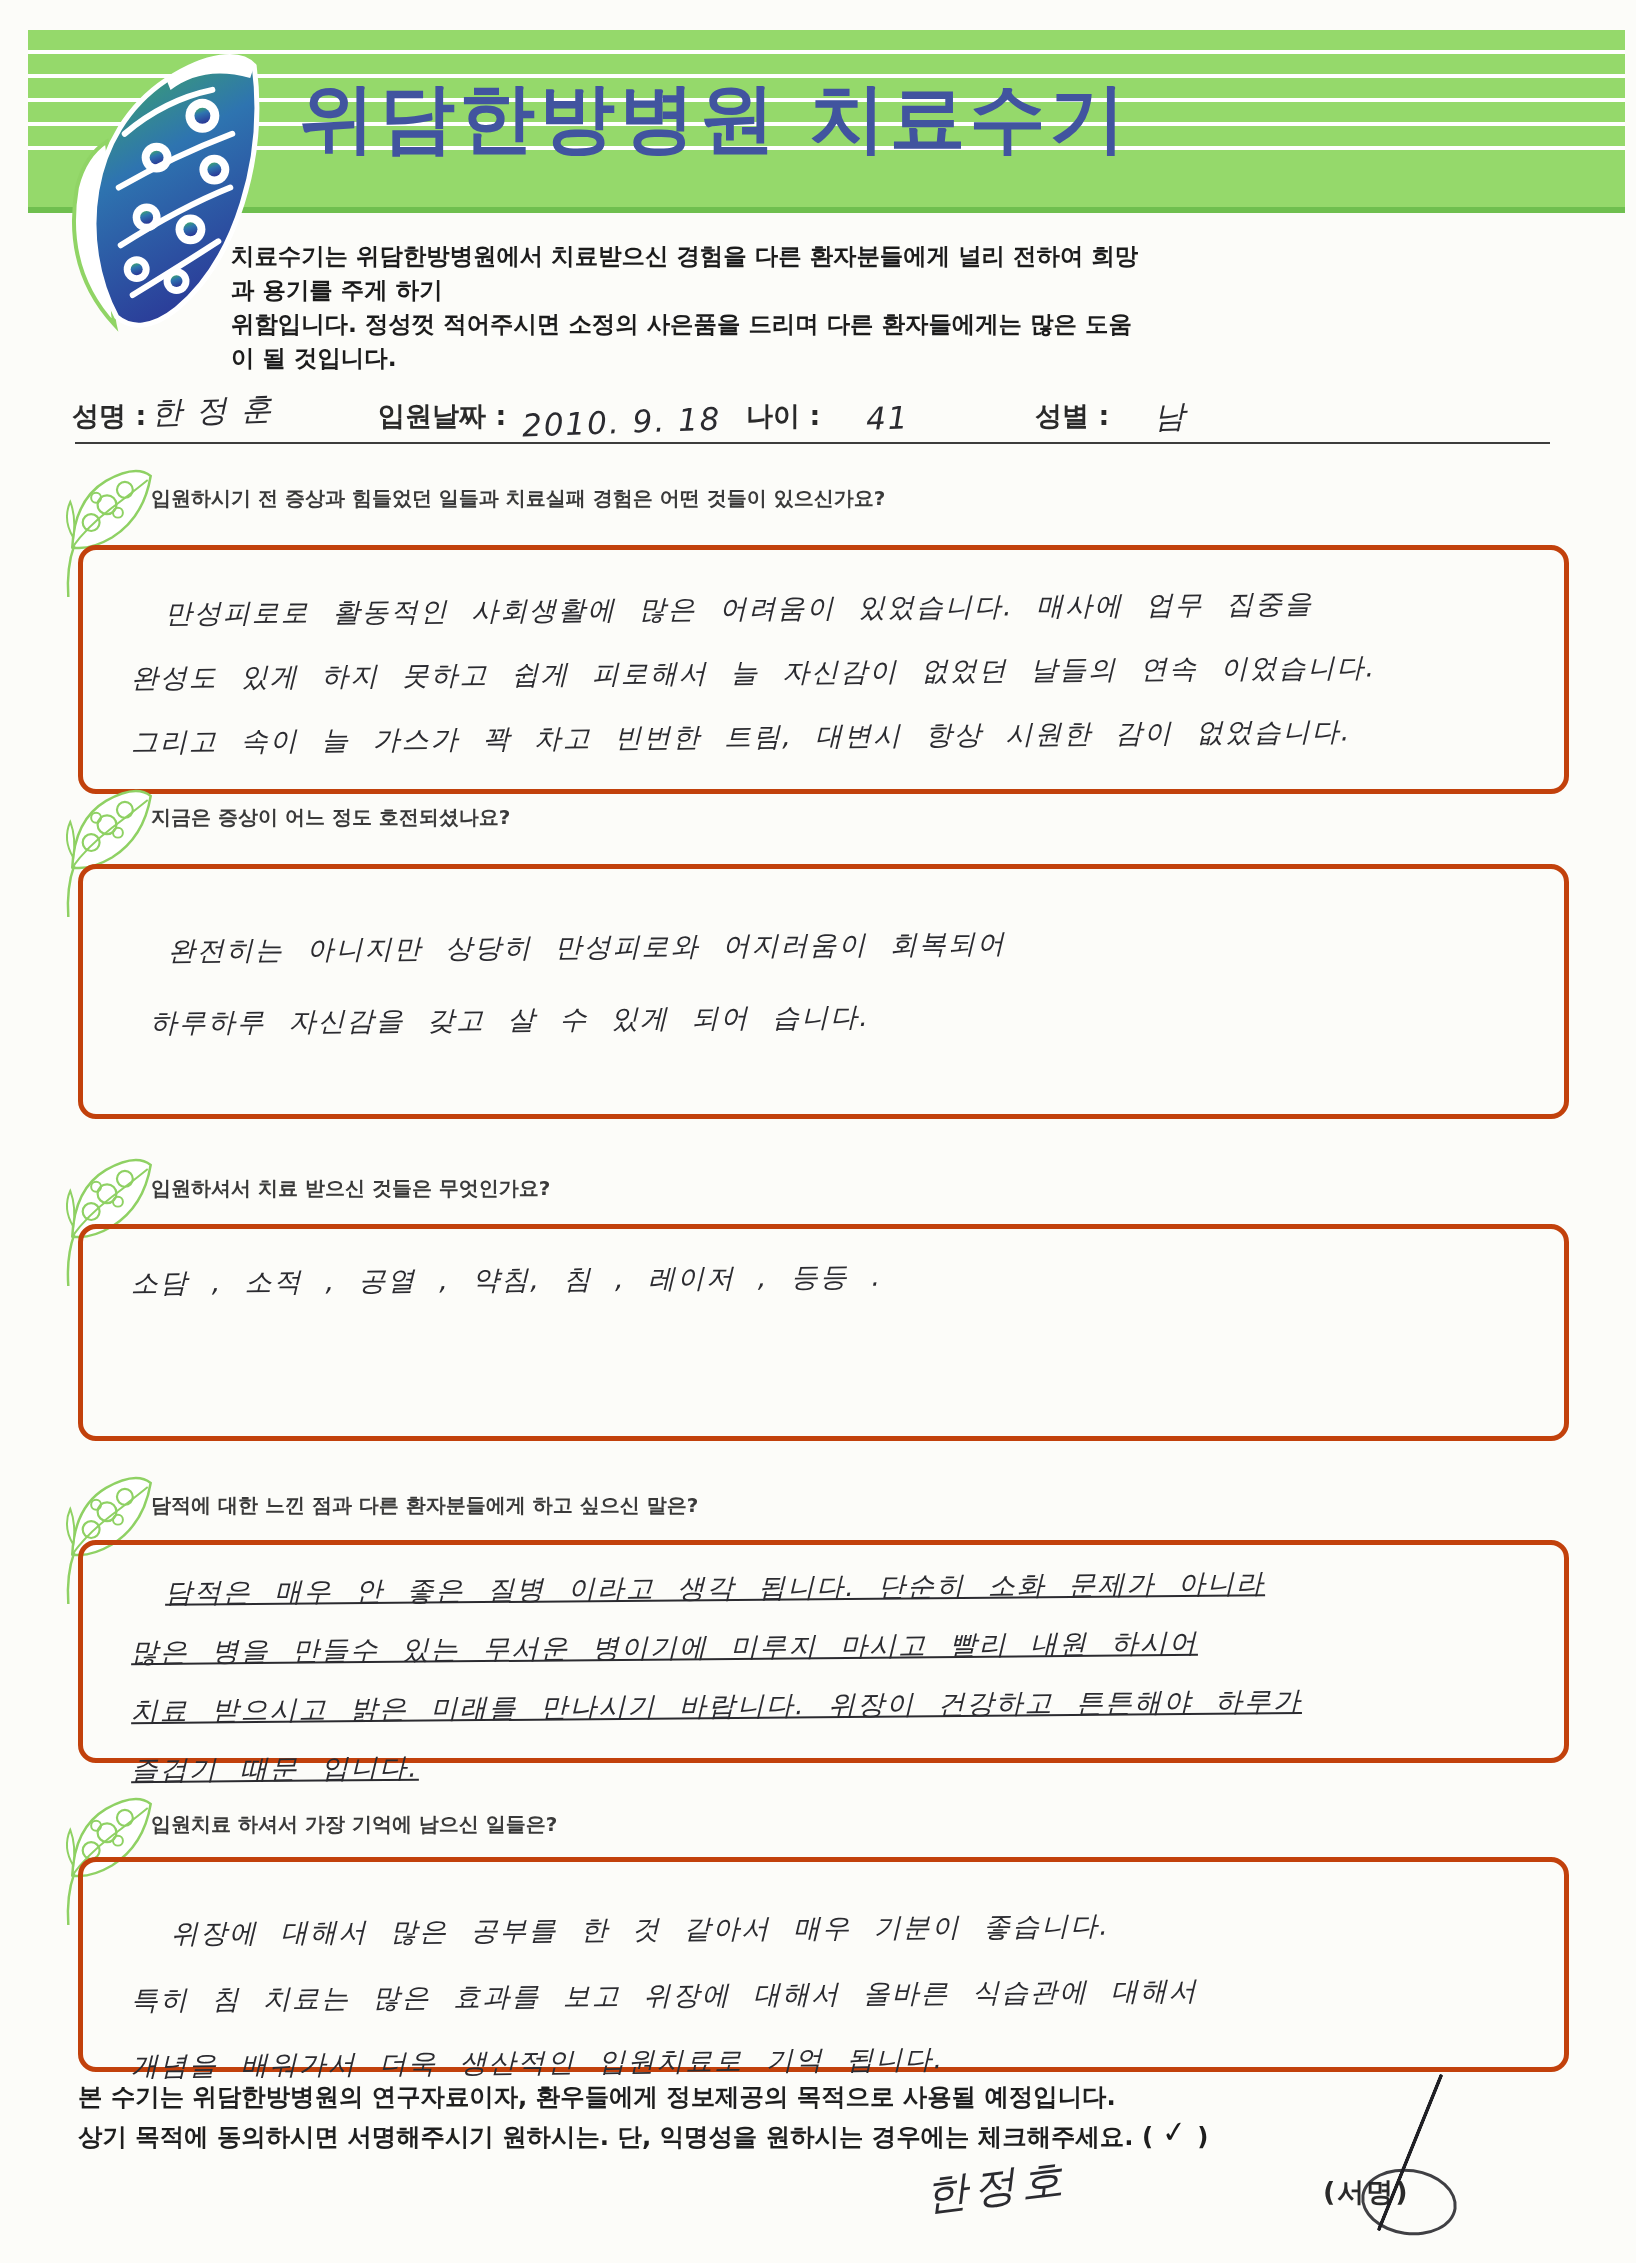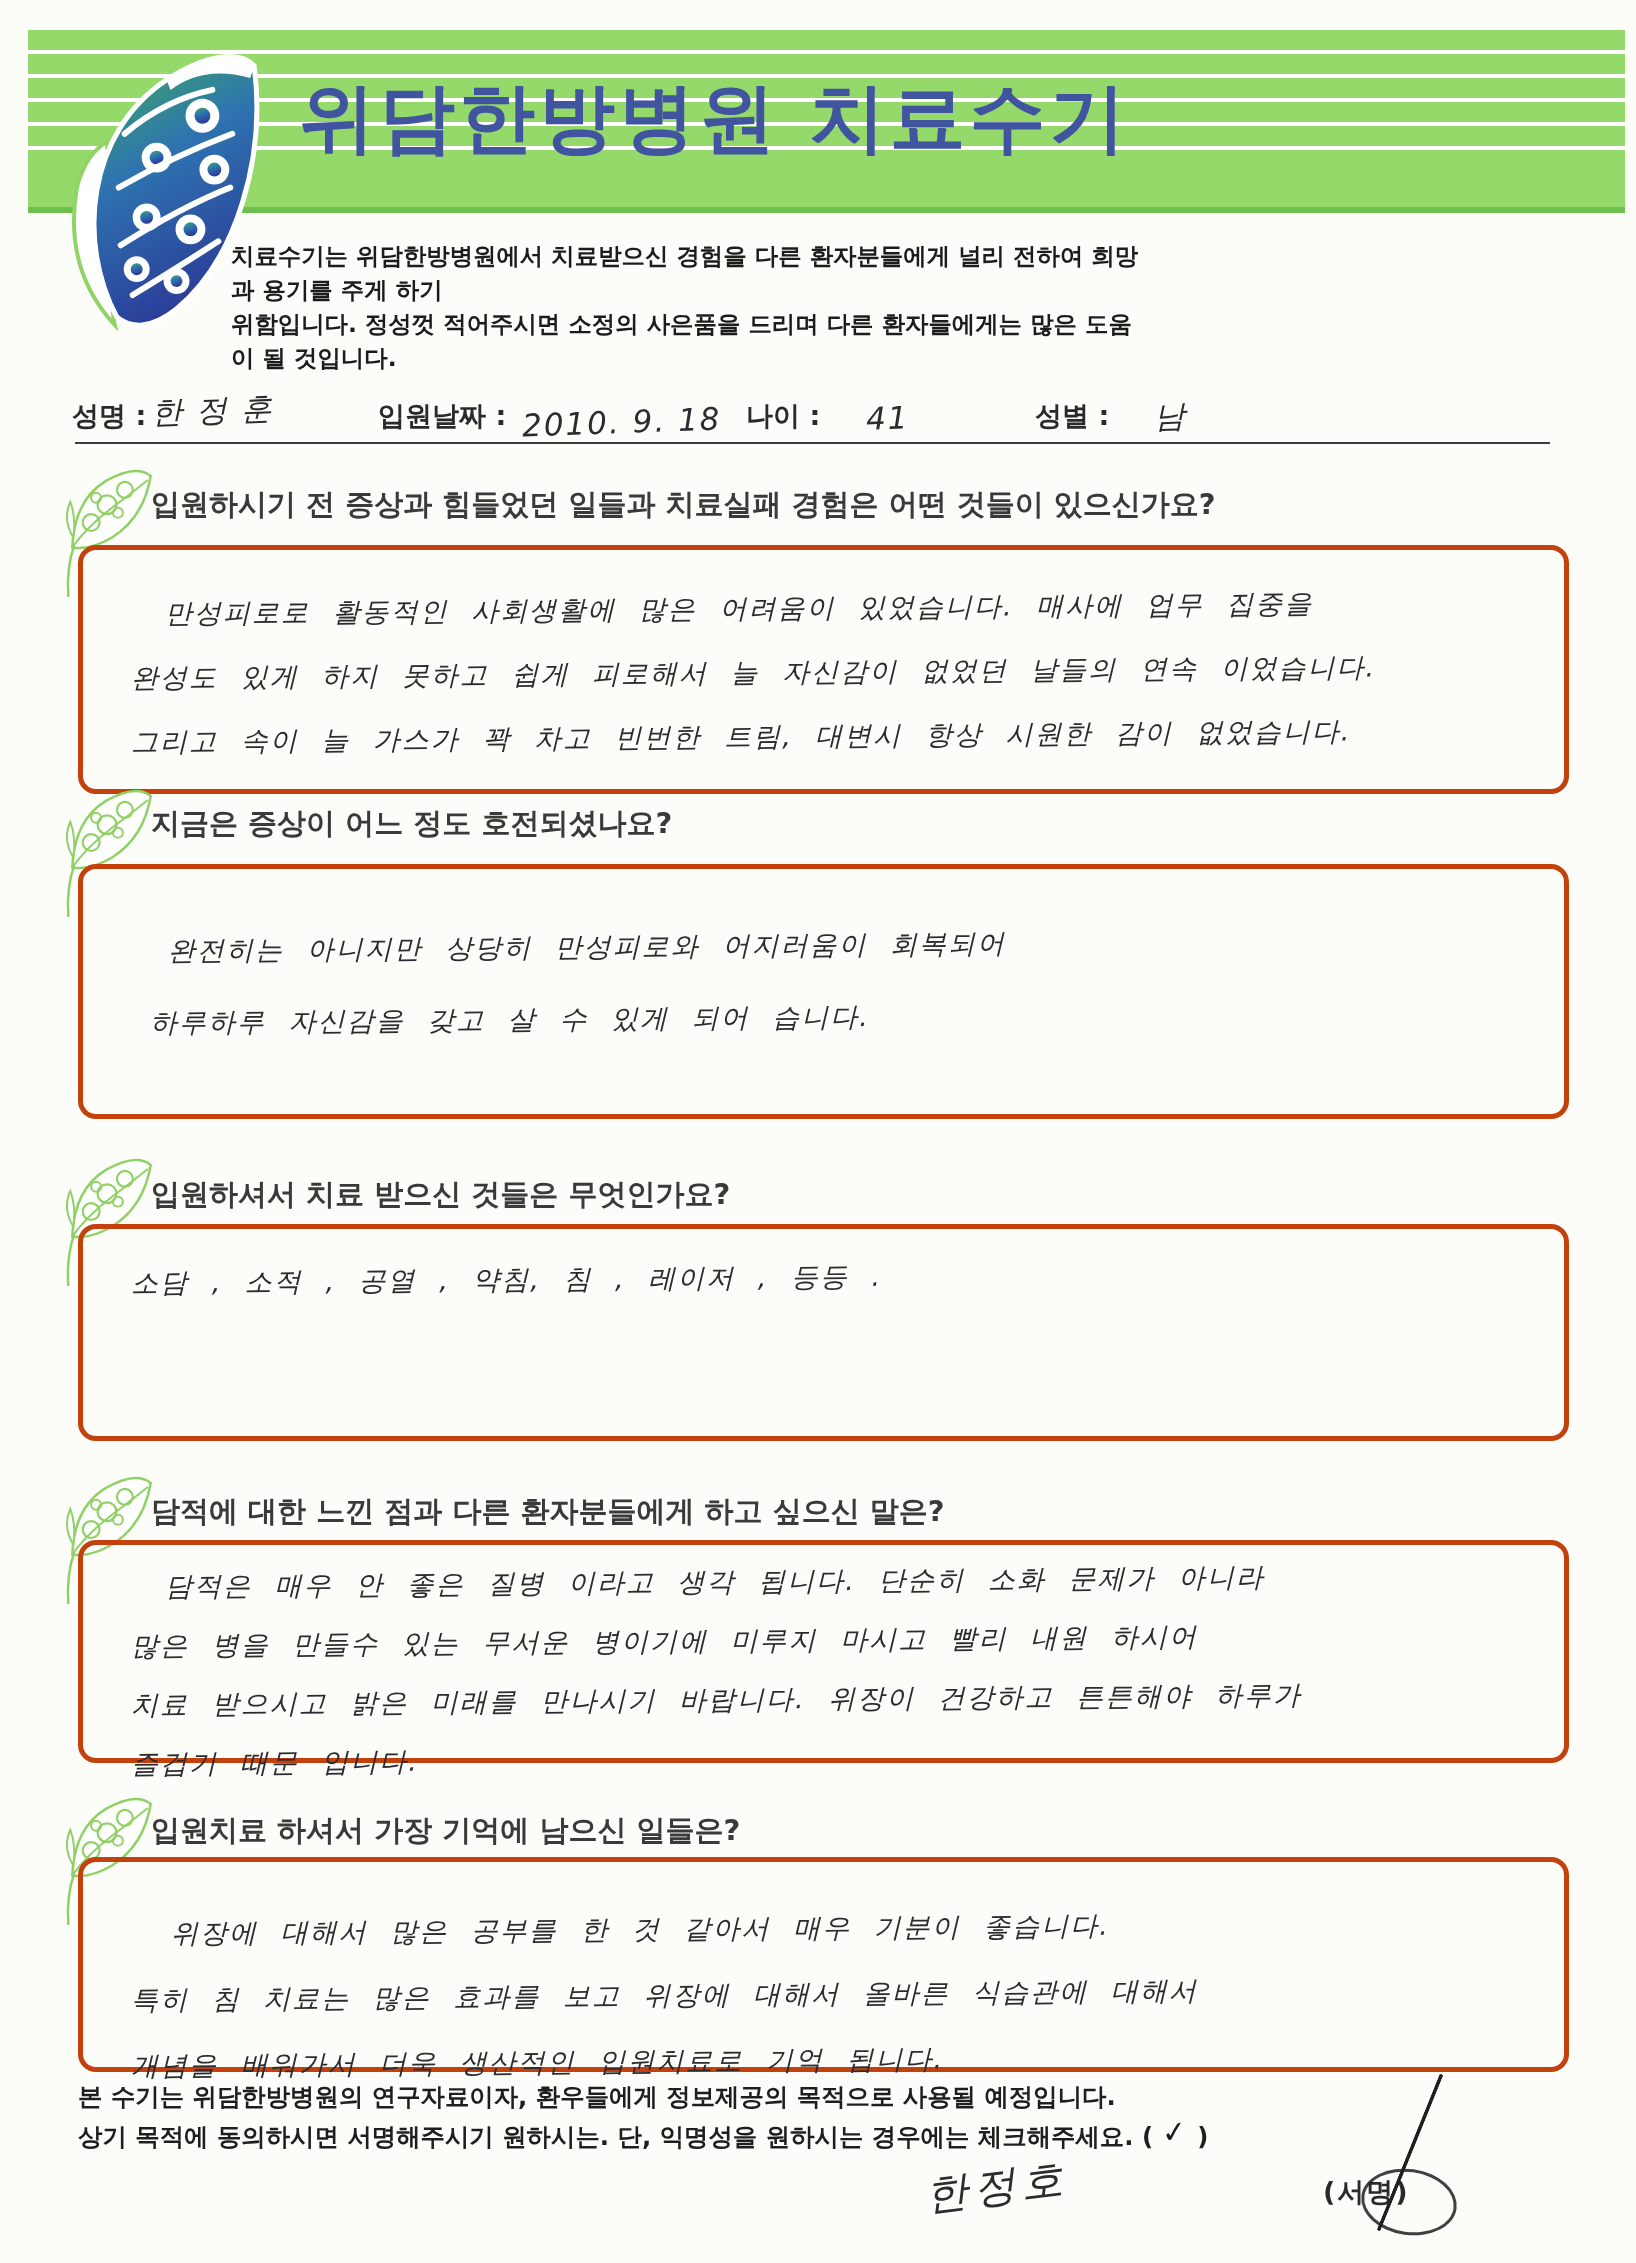--- a/index.html
+++ b/index.html
@@ -42,34 +42,34 @@
     letter-spacing:2px;
   }
   .ival{position:absolute;font-size:31px;transform:rotate(-2deg);}
   .underline{
     position:absolute;left:75px;top:442px;width:1475px;
     border-top:2px solid #3d3d3d;
   }
   
   .sec-title{
     position:absolute;left:151px;
-    font-size:29px;font-weight:bold;color:#3a3a3a;white-space:nowrap;
+    font-size:20px;font-weight:bold;color:#3a3a3a;white-space:nowrap;
   }
   .leaf-icon{position:absolute;left:60px;width:100px;height:134px;}
   .abox{
     position:absolute;left:78px;width:1481px;
     border:5px solid #c2410c;border-radius:18px;
     overflow:visible;background:transparent;
   }
   .ans{padding-left:48px;padding-right:20px;font-size:27px;word-spacing:12px;}
   .ans div{white-space:nowrap;transform:rotate(-0.5deg);}
   .s1 .ans{padding-top:26px;} .s1 .ans div{line-height:64px;} .s1 .ans div:first-child{text-indent:34px;}
   .s2 .ans{padding-top:40px;margin-left:19px;} .s2 .ans div{line-height:72px;} .s2 .ans div:first-child{text-indent:18px;}
   .s3 .ans{padding-top:18px;} .s3 .ans div{line-height:60px;}
-  .s4 .ans{padding-top:6px;} .s4 .ans div{line-height:59px;} .s4 .ans div:first-child{text-indent:34px;}
+  .s4 .ans{padding-top:12px;text-decoration:underline;} .s4 .ans div{line-height:59px;} .s4 .ans div:first-child{text-indent:34px;}
   .s5 .ans{padding-top:33px;} .s5 .ans div{line-height:66px;} .s5 .ans div:first-child{text-indent:40px;}
   
   .foot{
     position:absolute;left:78px;top:2078px;width:1393px;
     font-size:24.4px;line-height:38px;font-weight:600;color:#1e1e1e;
   }
   .check{
     display:inline-block;font-size:30px;font-weight:bold;
     transform:rotate(-6deg) translateY(-3px);color:#1a1a1a;font-style:italic;
   }

